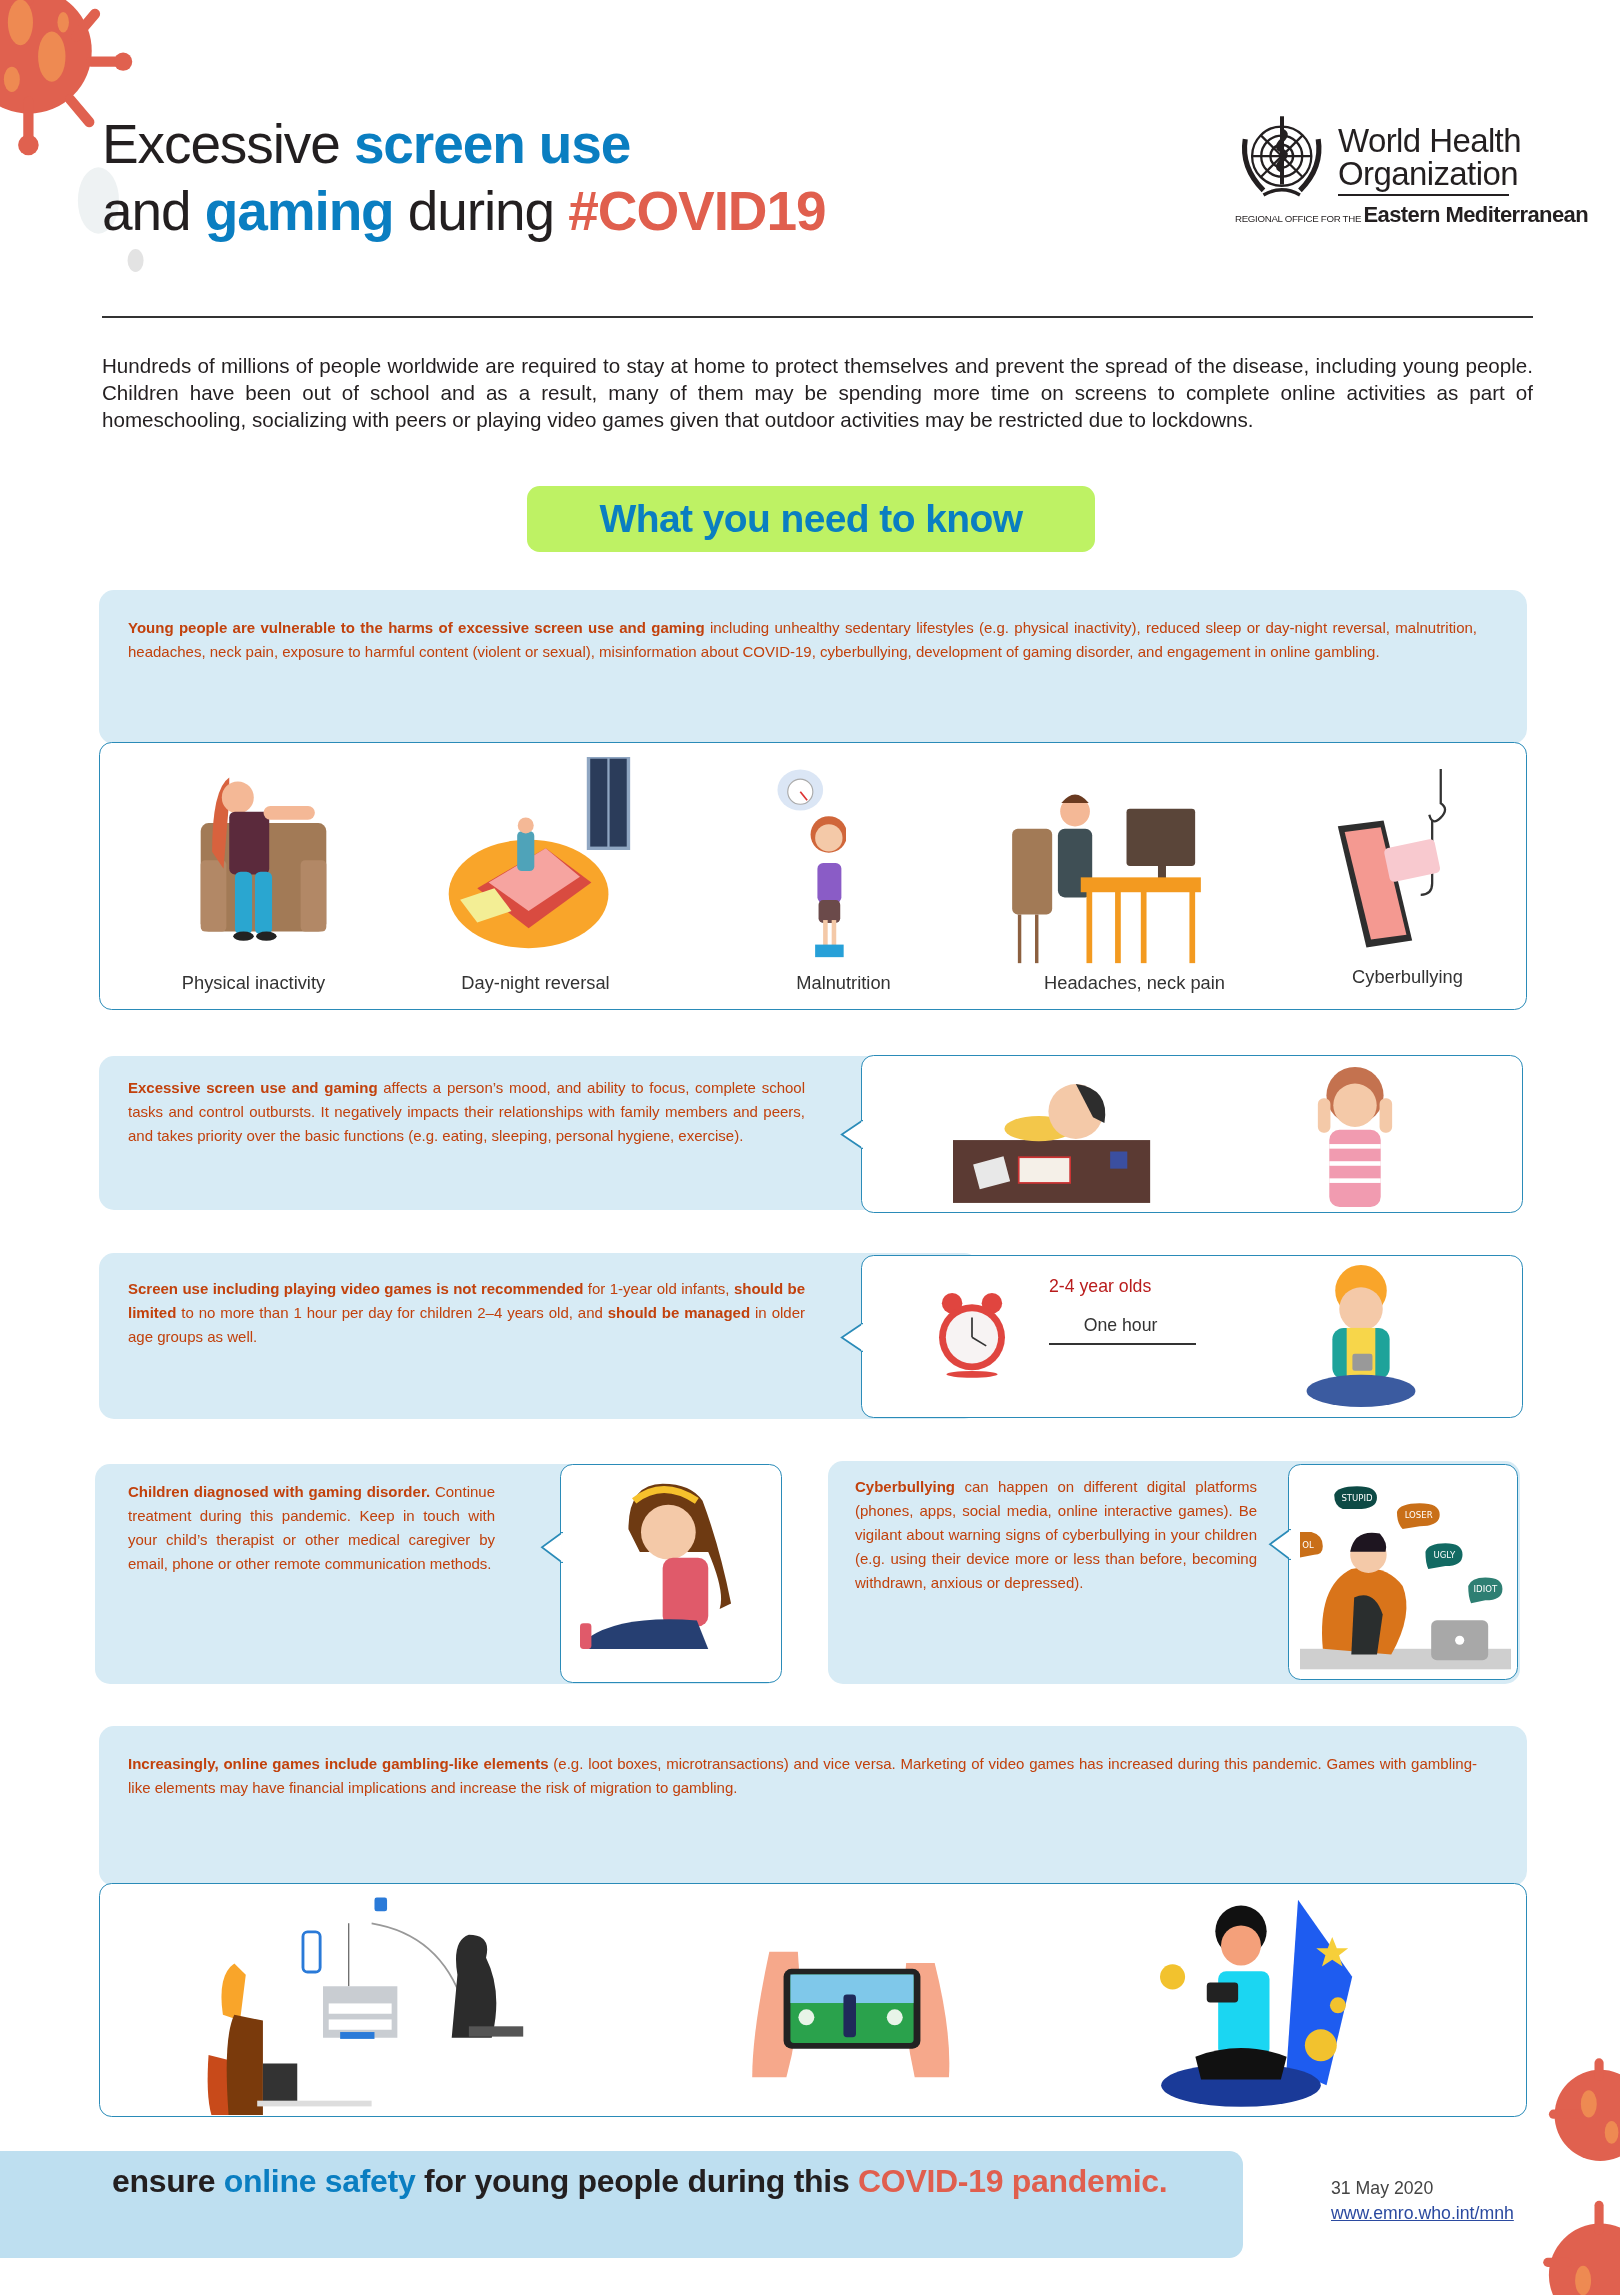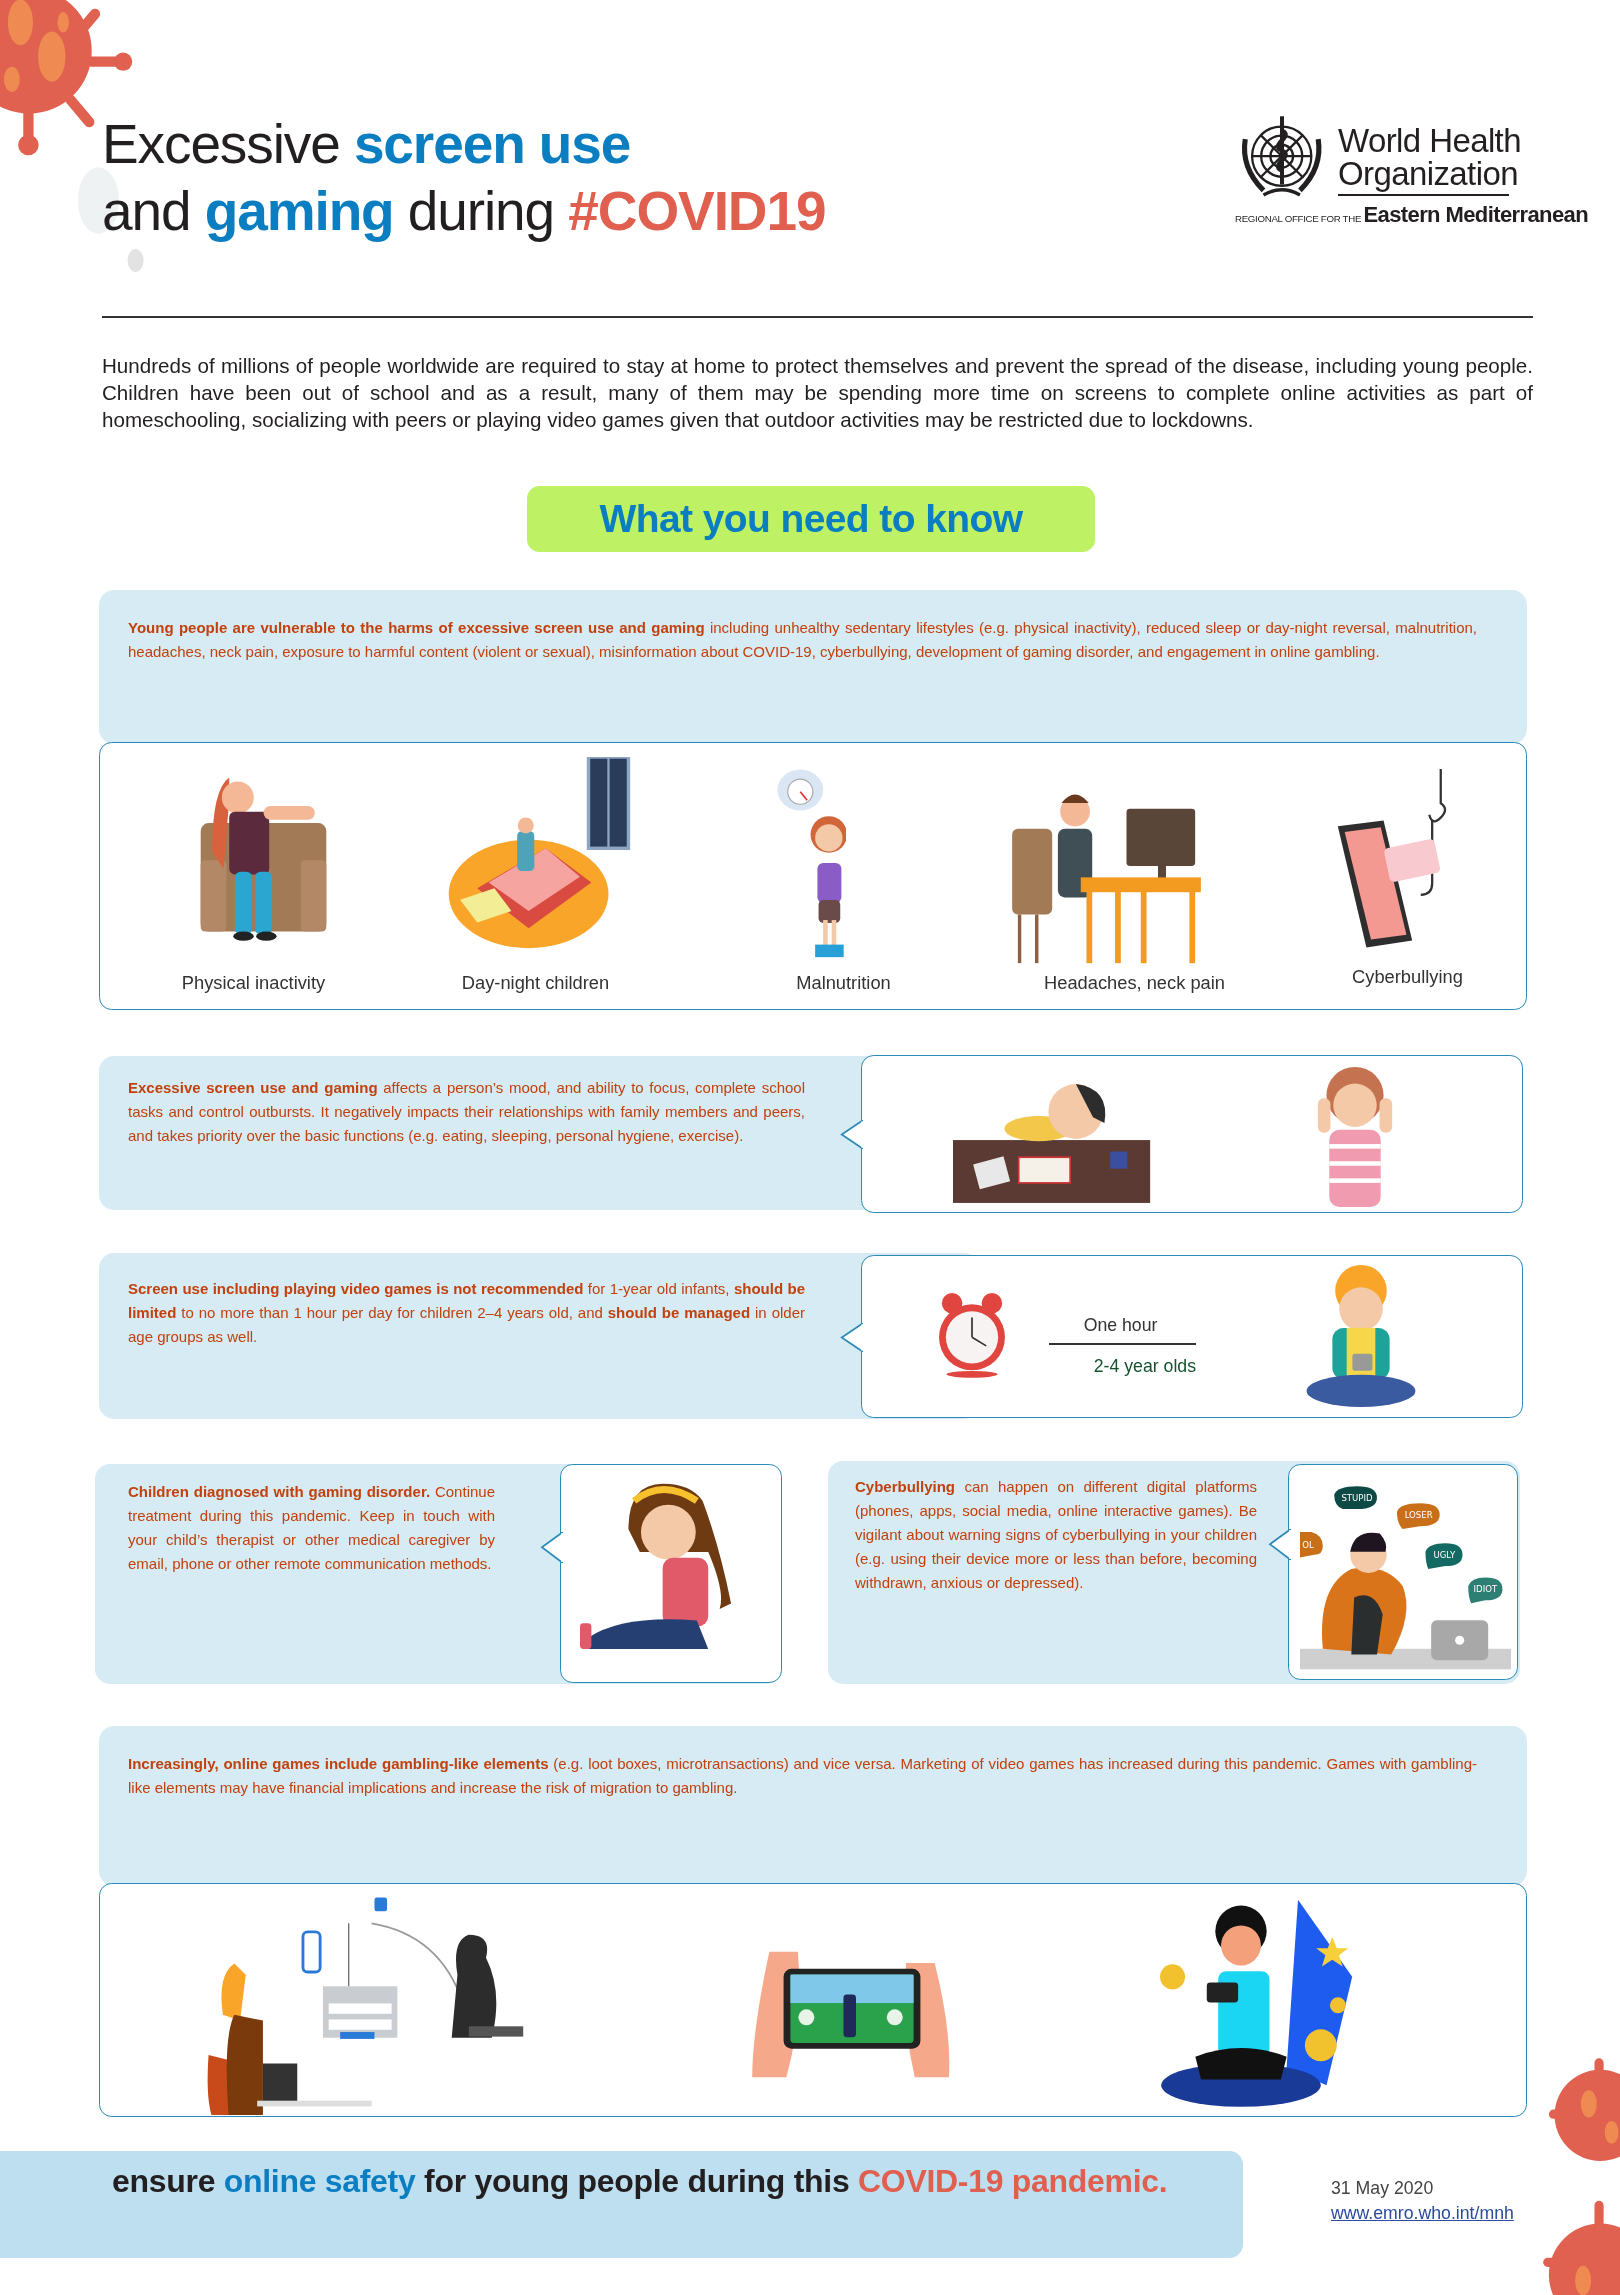--- a/index.html
+++ b/index.html
@@ -151,21 +151,21 @@
 <svg class="illus" style="left:443px;top:757px" width="194" height="194" viewBox="0 0 340 340">
   <rect x="255" y="0" width="70" height="160" fill="#2b3c5a" stroke="#8fa6c2" stroke-width="6"></rect>
   <line x1="290" y1="0" x2="290" y2="160" stroke="#8fa6c2" stroke-width="4"></line>
   <ellipse cx="150" cy="240" rx="140" ry="95" fill="#f9a52a"></ellipse>
   <polygon points="60,230 180,160 260,220 150,300" fill="#d94b40"></polygon>
   <polygon points="80,220 180,160 240,210 150,270" fill="#f6a4a0"></polygon>
   <polygon points="30,250 90,230 120,270 60,290" fill="#f3ee95"></polygon>
   <rect x="130" y="130" width="30" height="70" rx="8" fill="#4fa3b9"></rect>
   <circle cx="145" cy="120" r="14" fill="#f4b896"></circle>
 </svg>
-<div class="caption" style="left:421px;top:972px;">Day-night children</div>
+<div class="caption" style="left:421px;top:972px;">Day-night reversal</div>
 
 <svg class="illus" style="left:766px;top:766px" width="80" height="194" viewBox="0 0 140 340">
   <ellipse cx="60" cy="42" rx="40" ry="36" fill="#dbe6f5"></ellipse>
   <circle cx="60" cy="45" r="22" fill="#fff" stroke="#aaa" stroke-width="2"></circle>
   <line x1="60" y1="45" x2="72" y2="60" stroke="#d33" stroke-width="3"></line>
   <circle cx="110" cy="120" r="32" fill="#d0663a"></circle>
   <circle cx="110" cy="126" r="24" fill="#f4c9a8"></circle>
   <rect x="90" y="170" width="42" height="70" rx="10" fill="#8a5cc6"></rect>
   <rect x="92" y="235" width="38" height="40" rx="8" fill="#6b4a4a"></rect>
   <rect x="100" y="270" width="8" height="45" fill="#f4c9a8"></rect>
@@ -238,21 +238,21 @@
   <circle cx="35" cy="25" r="18" fill="#e0453f"></circle>
   <circle cx="105" cy="25" r="18" fill="#e0453f"></circle>
   <circle cx="70" cy="85" r="58" fill="#e0453f"></circle>
   <circle cx="70" cy="85" r="46" fill="#f7f3f3"></circle>
   <line x1="70" y1="85" x2="70" y2="50" stroke="#333" stroke-width="3"></line>
   <line x1="70" y1="85" x2="95" y2="100" stroke="#333" stroke-width="3"></line>
   <ellipse cx="70" cy="150" rx="45" ry="6" fill="#e0453f"></ellipse>
 </svg>
 <div style="position:absolute;left:1049px;top:1315px;width:143px;text-align:center;font-size:17.7px;color:#333;">One hour</div>
 <div style="position:absolute;left:1049px;top:1343px;width:147px;height:1.7px;background:#333;"></div>
-<div style="position:absolute;left:1049px;top:1356px;width:147px;text-align:right;font-size:17.7px;color:#14532d;">2-4 year olds</div>
+<div style="position:absolute;left:1049px;top:1276px;width:147px;text-align:left;font-size:17.7px;color:#b91c1c;">2-4 year olds</div>
 <svg class="illus" style="left:1298px;top:1262px" width="126" height="149" viewBox="0 0 220 260">
   <circle cx="110" cy="50" r="45" fill="#f9a52a"></circle>
   <circle cx="110" cy="82" r="38" fill="#f4c9a8"></circle>
   <rect x="60" y="115" width="100" height="90" rx="20" fill="#1ea39a"></rect>
   <rect x="85" y="115" width="50" height="90" fill="#f7d64a"></rect>
   <rect x="95" y="160" width="35" height="30" rx="4" fill="#999"></rect>
   <ellipse cx="110" cy="225" rx="95" ry="28" fill="#3b5ba0"></ellipse>
 </svg>
 
 <div class="lightbox" style="left:95px;top:1464px;width:686px;height:220px;"></div>

